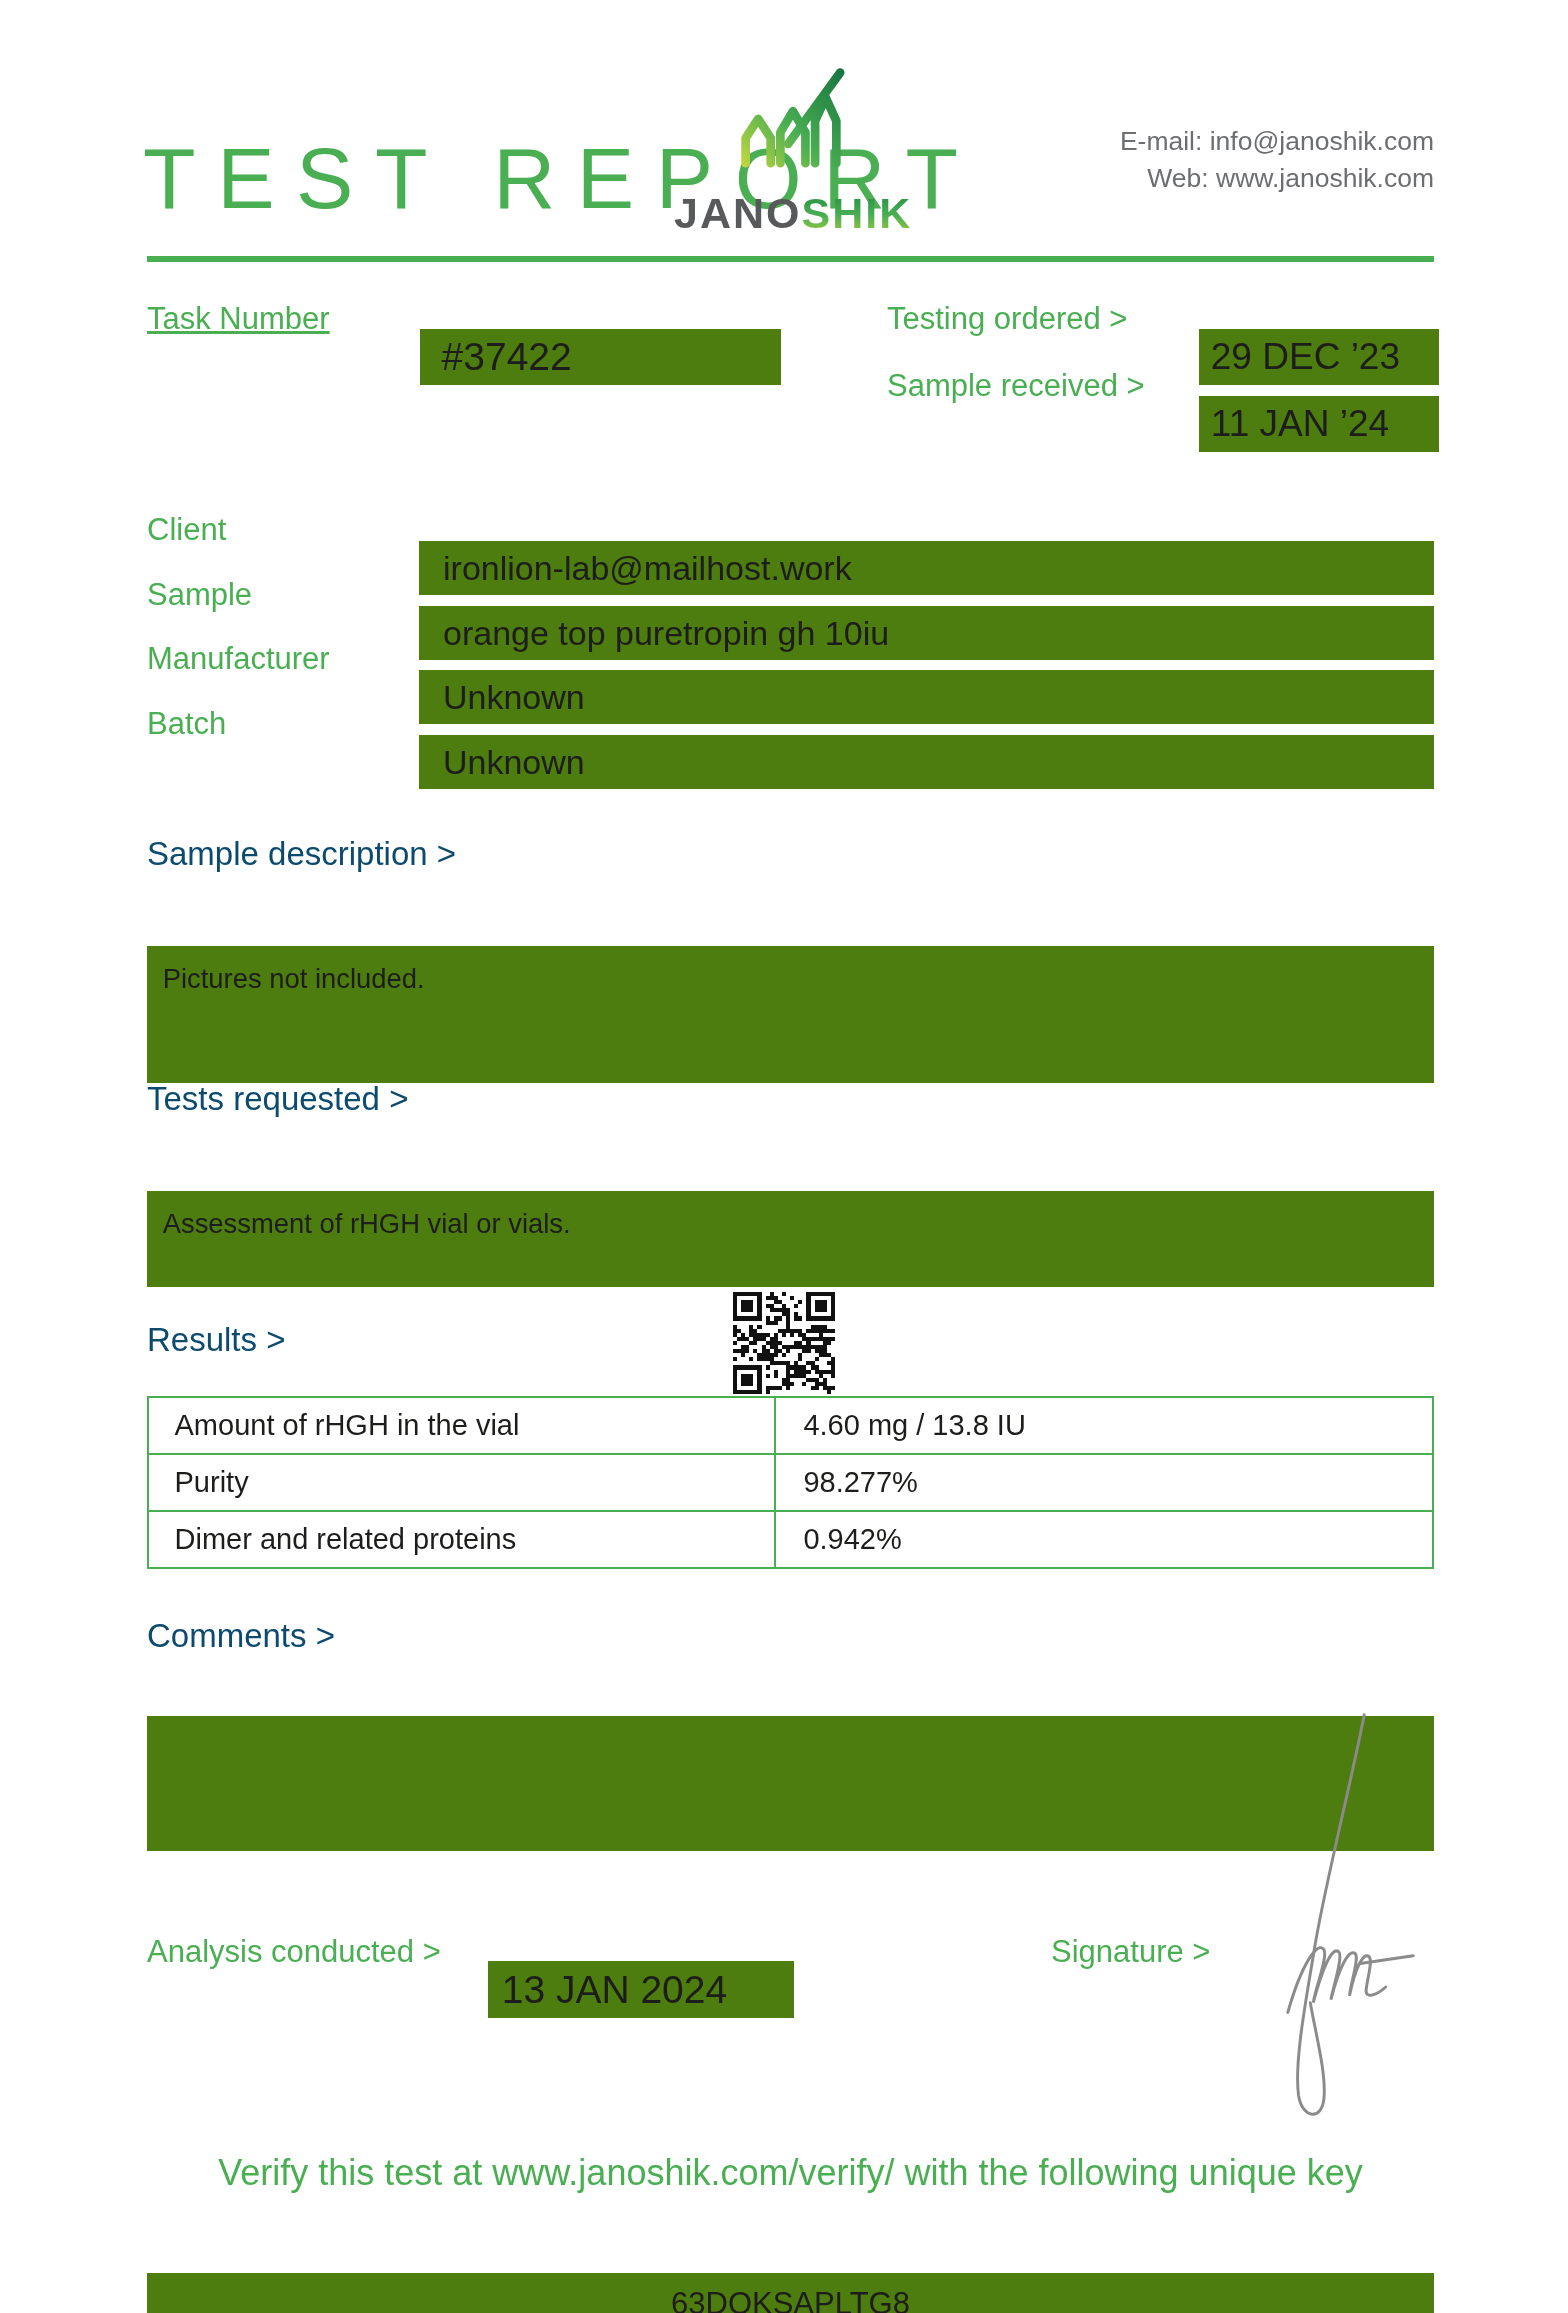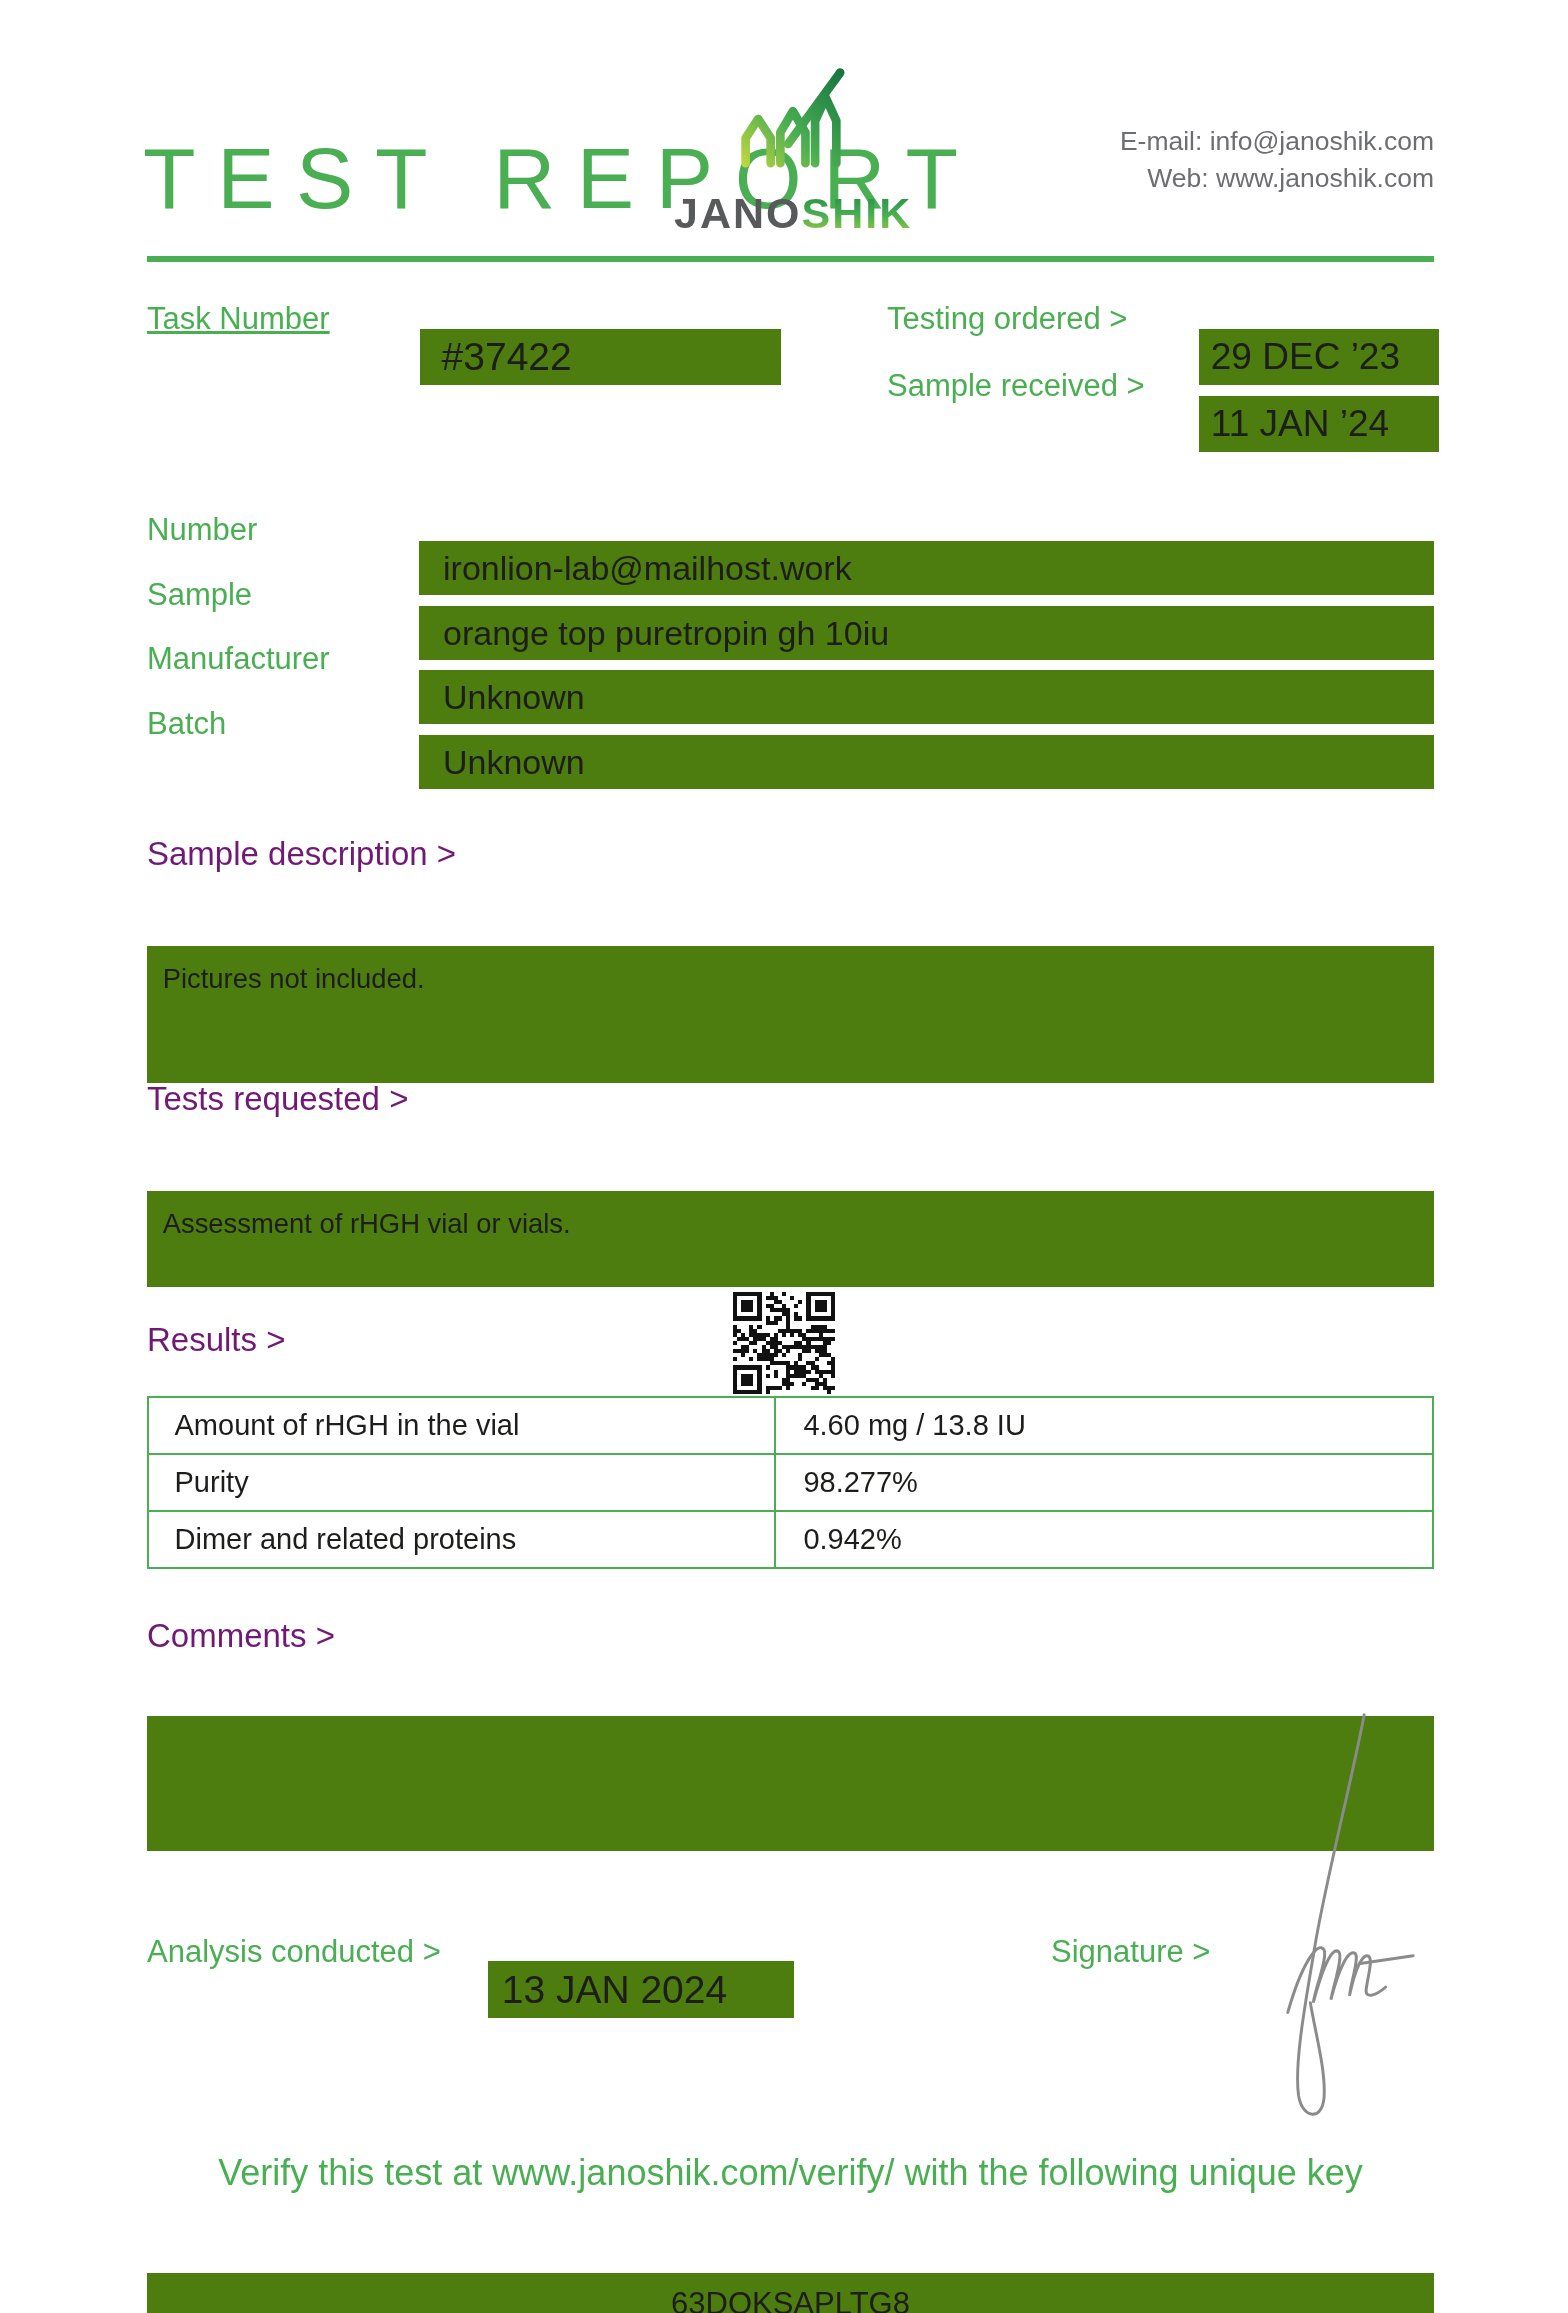--- a/index.html
+++ b/index.html
@@ -22,21 +22,21 @@
   .task-label{position:absolute;left:147px;top:291px;height:56px;line-height:56px;font-size:31px;color:#4aae52;text-decoration:underline;}
   .task-box{position:absolute;left:420px;top:291px;width:361px;height:56px;line-height:56px;font-size:39px;padding-left:21.6px;box-sizing:border-box;}
   .ord-label{position:absolute;left:887px;top:291px;height:56px;line-height:56px;font-size:31px;color:#4aae52;}
   .ord-box{position:absolute;left:1199px;top:291px;width:240px;height:56px;line-height:56px;font-size:37px;padding-left:11.8px;box-sizing:border-box;white-space:nowrap;}
   .rec-label{position:absolute;left:887px;top:358px;height:56px;line-height:56px;font-size:31px;color:#4aae52;}
   .rec-box{position:absolute;left:1199px;top:358px;width:240px;height:56px;line-height:56px;font-size:37px;padding-left:11.8px;box-sizing:border-box;white-space:nowrap;}
 
   .inforow-label{position:absolute;left:147px;height:54px;line-height:54px;font-size:31px;color:#4aae52;}
   .inforow-box{position:absolute;left:419px;width:1015px;height:54px;line-height:54px;font-size:34px;padding-left:24px;box-sizing:border-box;}
 
-  .sect-head{position:absolute;left:147px;font-size:33px;color:#701a75;white-space:nowrap;}
+  .sect-head{position:absolute;left:147px;font-size:33px;color:#0c4a6e;white-space:nowrap;}
   .sect-box{position:absolute;left:147px;width:1287px;box-sizing:border-box;padding:13.7px 15.7px;font-size:27.4px;line-height:37px;}
 
   .qr{position:absolute;left:733px;top:1292px;width:102px;height:102px;}
 
   .rtable{position:absolute;left:147px;top:1396px;width:1287px;border:2.9px solid #4aae52;box-sizing:border-box;}
   .rrow{display:flex;height:55px;border-bottom:2.9px solid #4aae52;}
   .rrow:last-child{border-bottom:none;}
   .rcell-l{width:627px;border-right:2.9px solid #4aae52;line-height:55px;padding-left:25.5px;box-sizing:border-box;font-size:29px;}
   .rcell-r{flex:1;line-height:55px;padding-left:27.4px;box-sizing:border-box;font-size:29px;}
 
@@ -81,21 +81,21 @@
 
   <div class="hrule"></div>
 
   <div class="task-label">Task Number</div>
   <div class="task-box graybox">#37422</div>
   <div class="ord-label">Testing ordered  &gt;</div>
   <div class="ord-box graybox">29 DEC ’23</div>
   <div class="rec-label">Sample received &gt;</div>
   <div class="rec-box graybox">11 JAN ’24</div>
 
-  <div class="inforow-label" style="top:503px">Number</div>
+  <div class="inforow-label" style="top:503px">Client</div>
   <div class="inforow-box graybox" style="top:503px">ironlion-lab@mailhost.work</div>
   <div class="inforow-label" style="top:568px">Sample</div>
   <div class="inforow-box graybox" style="top:568px">orange top puretropin gh 10iu</div>
   <div class="inforow-label" style="top:632px">Manufacturer</div>
   <div class="inforow-box graybox" style="top:632px">Unknown</div>
   <div class="inforow-label" style="top:697px">Batch</div>
   <div class="inforow-box graybox" style="top:697px">Unknown</div>
 
   <div class="sect-head" style="top:835px">Sample description &gt;</div>
   <div class="sect-box graybox" style="top:908px;height:137px;">

